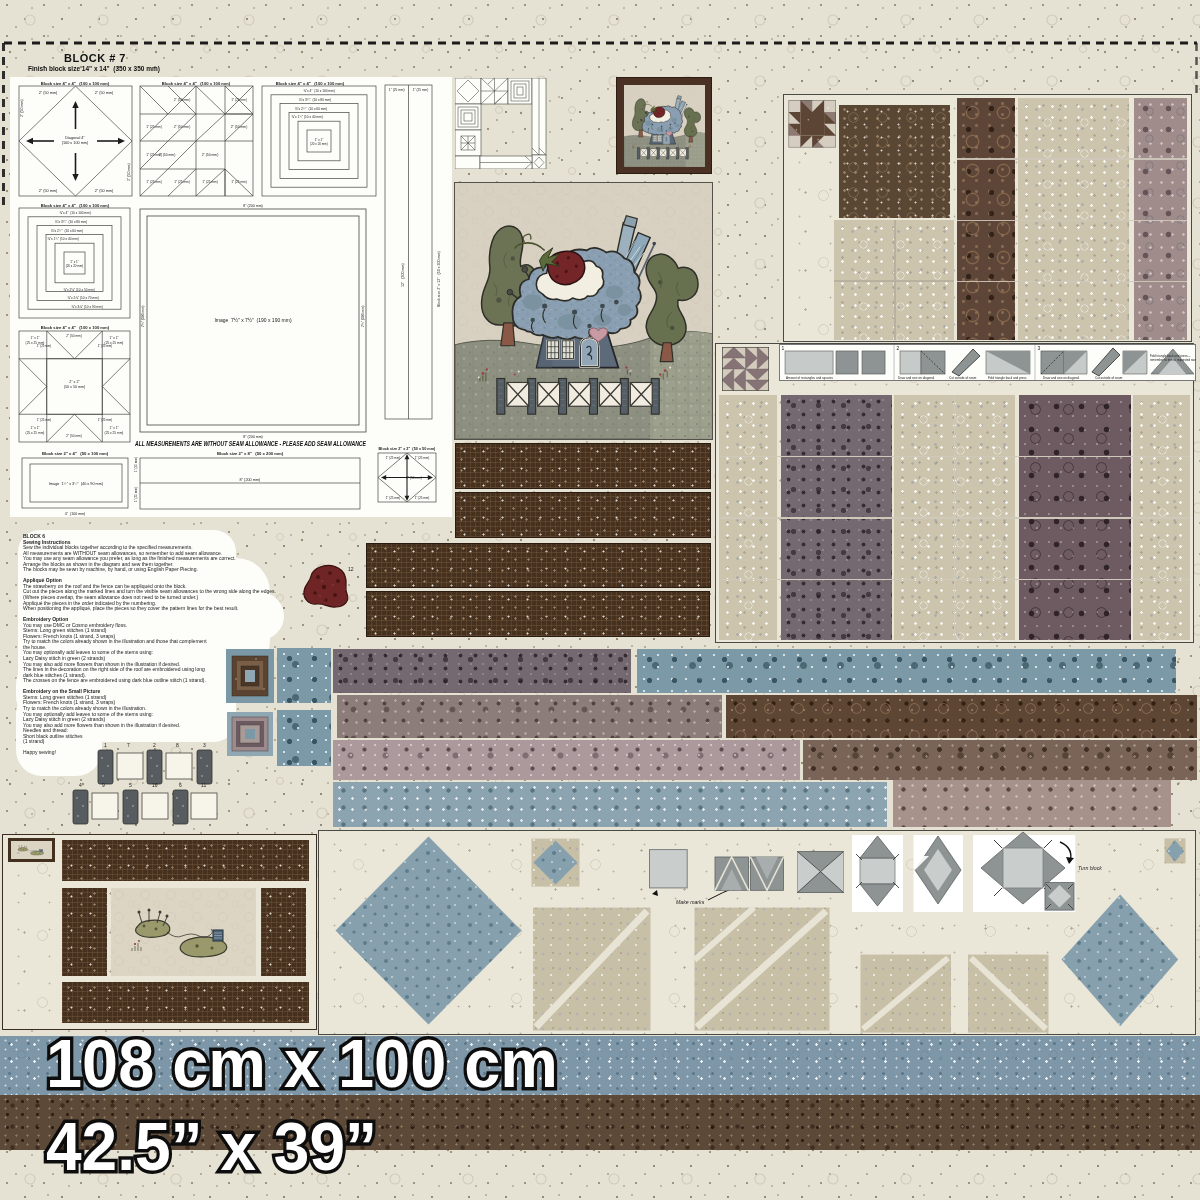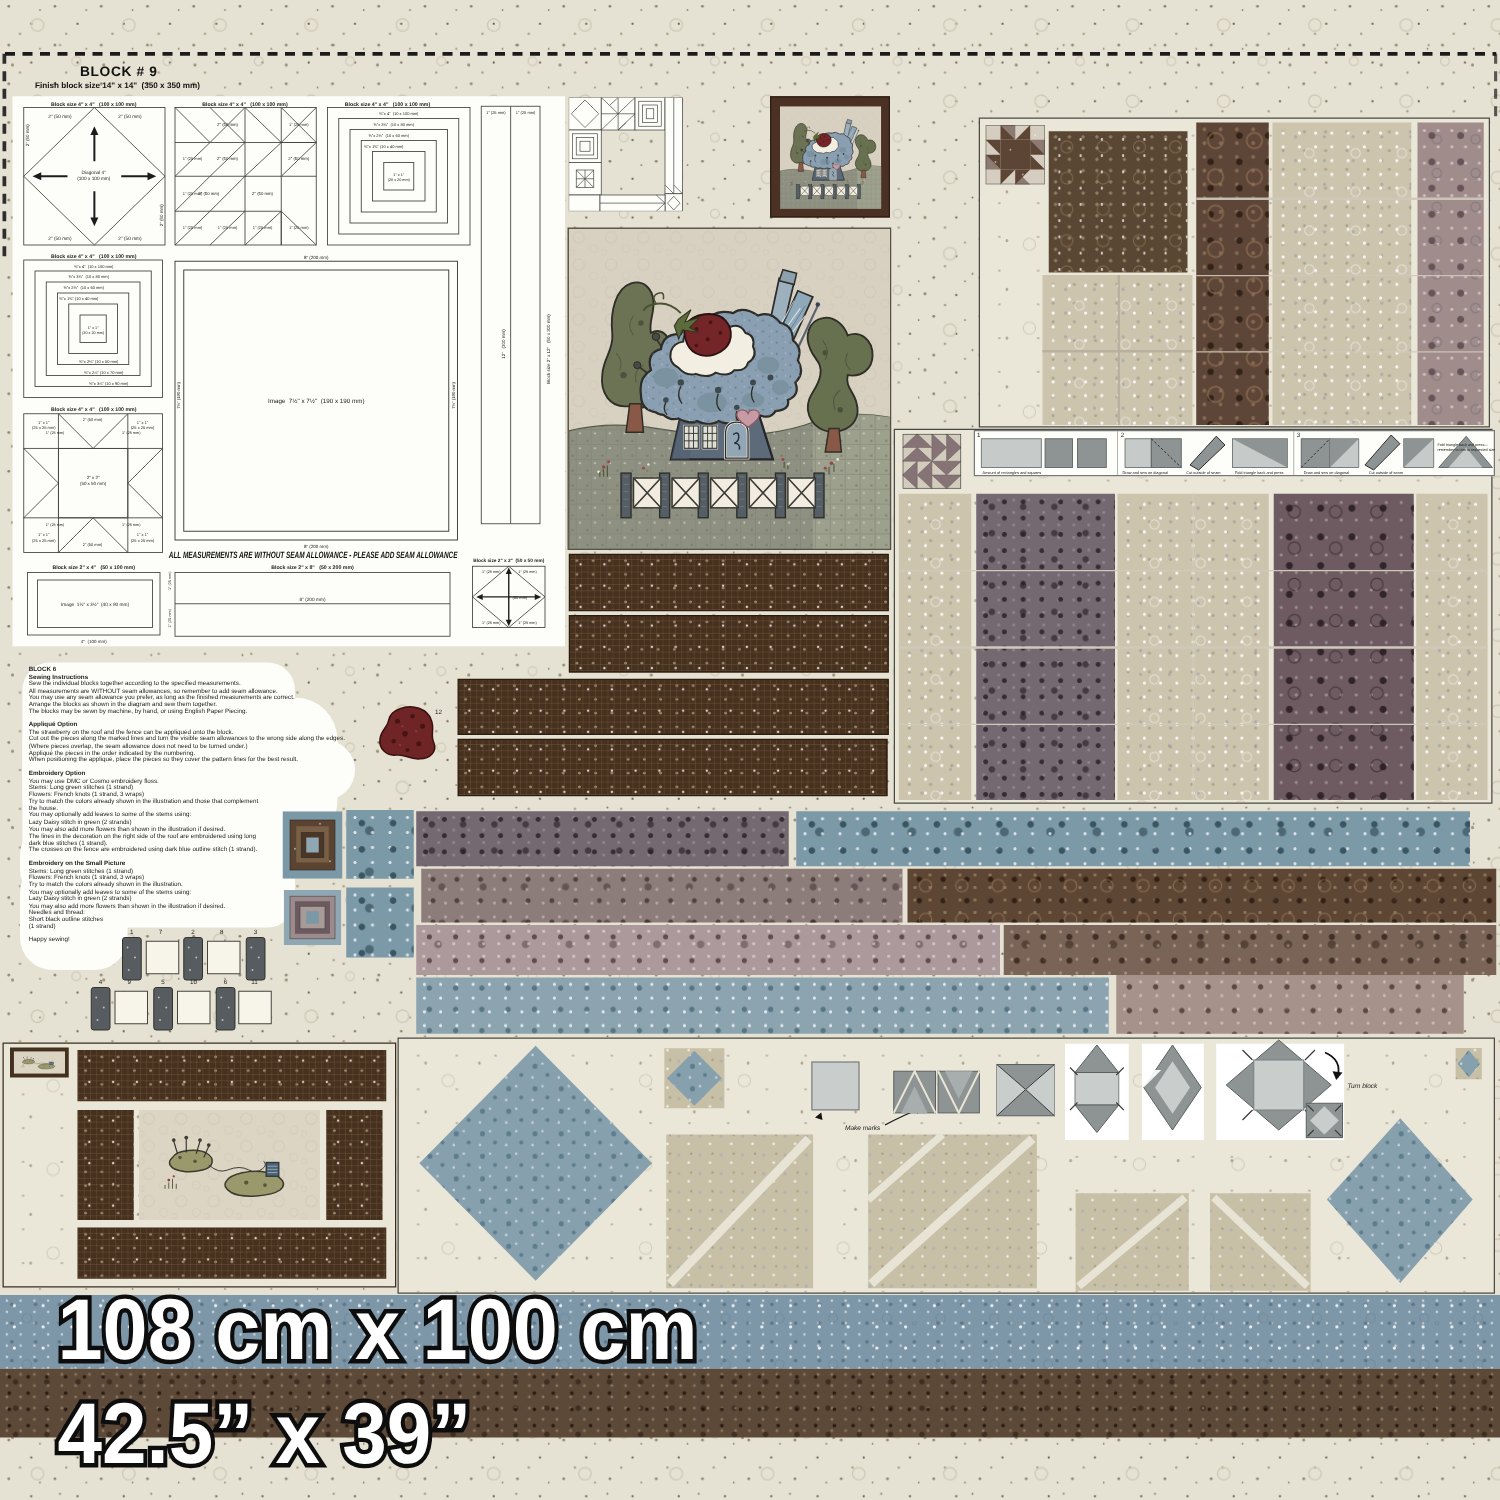--- a/index.html
+++ b/index.html
@@ -337,21 +337,21 @@
 </g>
 </defs>
 </svg>
 
 <svg class="abs" style="left:0;top:0;" width="1200" height="1200">
 <line x1="4" y1="43" x2="1197" y2="43" stroke="#1b1b1b" stroke-width="3" stroke-dasharray="8 6"></line>
 <line x1="3.5" y1="43" x2="3.5" y2="210" stroke="#1b1b1b" stroke-width="3" stroke-dasharray="8 6" opacity=".9"></line>
 <line x1="1196.5" y1="43" x2="1196.5" y2="95" stroke="#1b1b1b" stroke-width="2.5" stroke-dasharray="8 6" opacity=".7"></line>
 </svg>
 
-<div class="abs" style="left:64px;top:52px;font-size:11px;font-weight:bold;color:#111;letter-spacing:.5px;">BLOCK # 9</div>
+<div class="abs" style="left:64px;top:52px;font-size:11px;font-weight:bold;color:#111;letter-spacing:.5px;">BLOCK # 7</div>
 
 <div class="abs" style="left:28px;top:65px;font-size:6.5px;font-weight:bold;color:#111;">Finish block size 14" x 14"&nbsp;&nbsp;(350 x 350 mm)</div>
 
 <div class="abs white" style="left:10px;top:77px;width:442px;height:440px;"></div>
 <svg class="abs" style="left:10px;top:77px;" width="442" height="440" viewBox="0 0 442 440" font-family="Liberation Sans, sans-serif">
 <g fill="none" stroke="#45453f" stroke-width="0.7">
 <rect x="9" y="9" width="113" height="110"></rect>
 <path d="M65.5 9 L122 64 L65.5 119 L9 64 Z"></path>
 </g>
 <g stroke="#1c1c1c" stroke-width="1.6">

